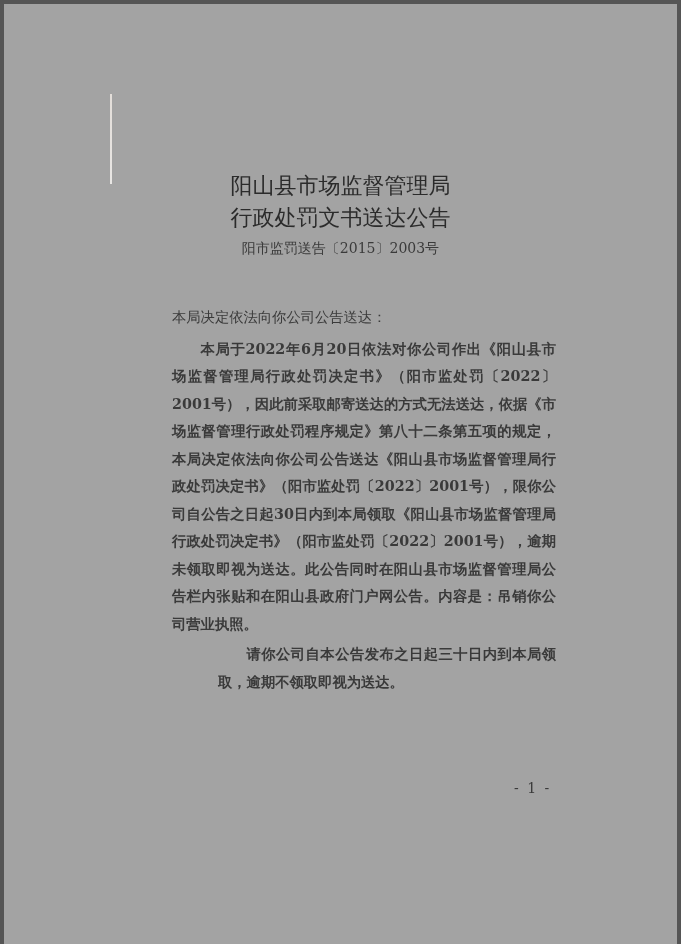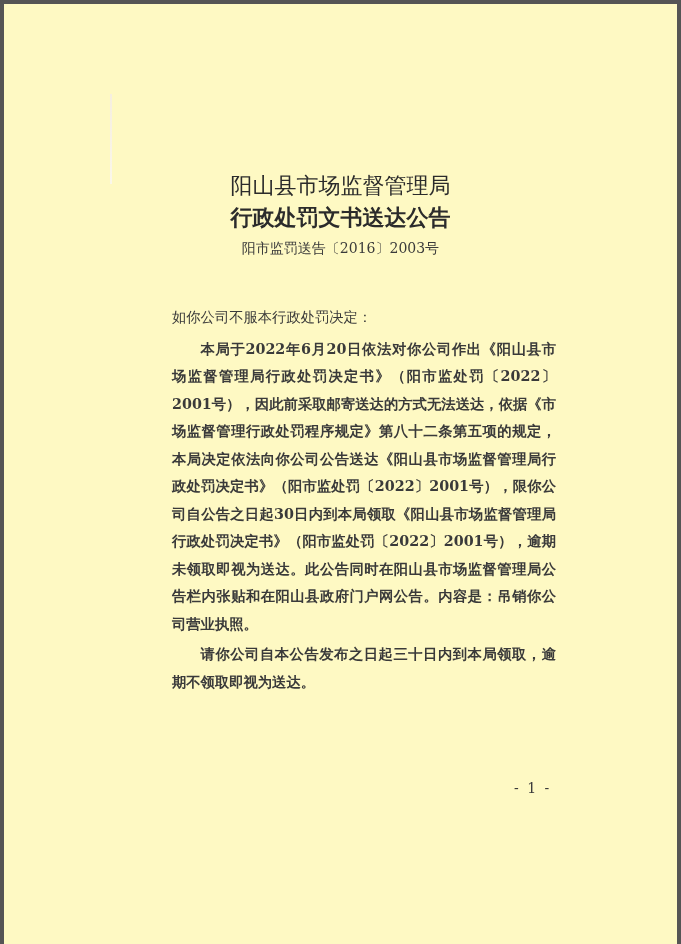--- a/index.html
+++ b/index.html
@@ -5,41 +5,41 @@
   html, body { margin: 0; padding: 0; }
   body {
     width: 681px; height: 944px; overflow: hidden;
     background: #555555;
     position: relative;
   }
   .page {
     position: absolute;
     left: 4px; top: 4px;
     width: 673px; height: 940px;
-    background: #fef9c3;
+    background: #a3a3a3;
     overflow: hidden;
   }
   .scan-mark {
     position: absolute;
     left: 106px; top: 90px;
     width: 2px; height: 90px;
     background: linear-gradient(#f3ece6, #faf7f4);
     opacity: 0.8;
   }
   .title {
     position: absolute;
     left: 0; width: 100%;
     text-align: center;
     font-family: "DejaVu Sans", sans-serif;
     color: #2b2b2b;
     font-size: 22px;
     letter-spacing: 0px;
   }
   .title.l1 { top: 167px; }
-  .title.l2 { top: 199px; font-weight: bold; }
+  .title.l2 { top: 199px; }
   .docno {
     position: absolute;
     left: 0; width: 100%;
     top: 236px;
     text-align: center;
     font-family: "DejaVu Serif", serif;
     color: #3a3a3a;
     font-size: 14px;
   }
   .body {
@@ -49,40 +49,40 @@
     width: 384px;
     font-family: "DejaVu Serif", serif;
     color: #3a3a3a;
     font-size: 14.3px;
     line-height: 27.5px;
     text-align: justify;
   }
   .body p { margin: 0; }
   .body .salutation { margin-bottom: 4px; }
   .body .para { text-indent: 2em; font-weight: bold; }
-  .body .para + .para { margin-top: 3px; }
+  .body .para + .para { margin-top: 3px; margin-left: 46px; }
   .pagenum {
     position: absolute;
     left: 510px; top: 776px;
     font-family: "DejaVu Serif", serif;
     color: #3a3a3a;
     font-size: 14px;
     letter-spacing: 2px;
   }
 </style>
 </head>
 <body>
 
 <div class="page">
   <div class="scan-mark"></div>
 
   <div class="title l1">阳山县市场监督管理局</div>
   <div class="title l2">行政处罚文书送达公告</div>
-  <div class="docno">阳市监罚送告〔2016〕2003号</div>
+  <div class="docno">阳市监罚送告〔2015〕2003号</div>
 
   <div class="body">
-    <p class="salutation">如你公司不服本行政处罚决定：</p>
+    <p class="salutation">本局决定依法向你公司公告送达：</p>
     <p class="para">本局于2022年6月20日依法对你公司作出《阳山县市场监督管理局行政处罚决定书》（阳市监处罚〔2022〕2001号），因此前采取邮寄送达的方式无法送达，依据《市场监督管理行政处罚程序规定》第八十二条第五项的规定，本局决定依法向你公司公告送达《阳山县市场监督管理局行政处罚决定书》（阳市监处罚〔2022〕2001号），限你公司自公告之日起30日内到本局领取《阳山县市场监督管理局行政处罚决定书》（阳市监处罚〔2022〕2001号），逾期未领取即视为送达。此公告同时在阳山县市场监督管理局公告栏内张贴和在阳山县政府门户网公告。内容是：吊销你公司营业执照。</p>
     <p class="para">请你公司自本公告发布之日起三十日内到本局领取，逾期不领取即视为送达。</p>
   </div>
 
   <div class="pagenum">- 1 -</div>
 </div>
 
 </body></html>

